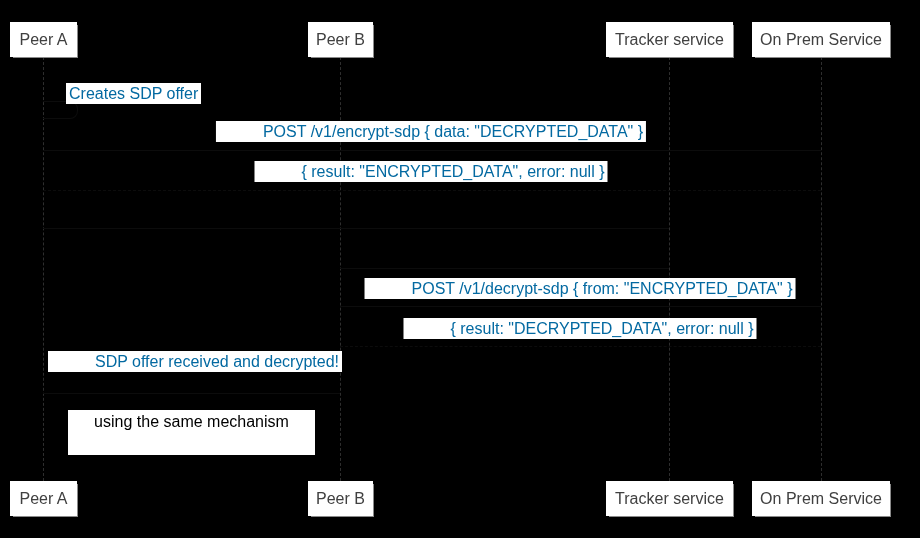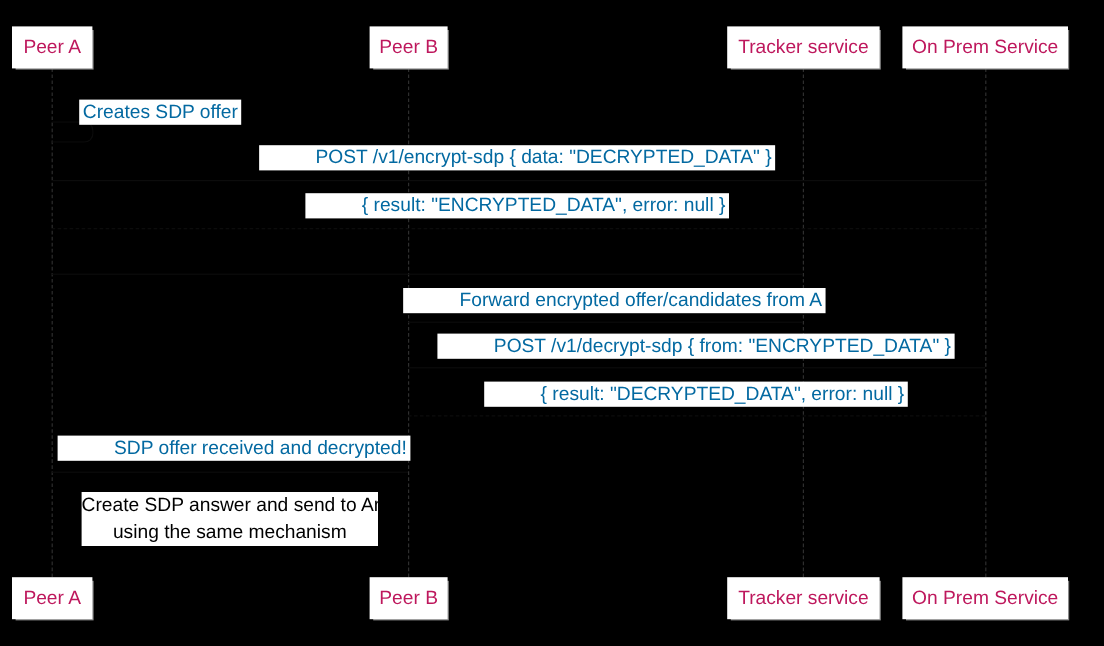--- a/index.html
+++ b/index.html
@@ -8,21 +8,21 @@
     width:920px;height:538px;
     background:#000000;
     overflow:hidden;
     font-family:"Liberation Sans", sans-serif;
   }
   
   .actor{
     position:absolute;
     height:35px;
     background:#ffffff;
-    color:#be185d;
+    color:#404040;
     font-size:16px;
     line-height:35px;
     text-align:center;
     box-shadow:2px 2px 0 -1px #8a8a8a;
     white-space:nowrap;
   }
   
   .lifeline{
     position:absolute;
     top:57px;
@@ -91,27 +91,25 @@
   <div class="arrow" style="left:43px;top:393px;width:297px"></div>
 
   <div class="actor" style="left:10px;top:22px;width:67px">Peer A</div>
   <div class="actor" style="left:308px;top:22px;width:65px">Peer B</div>
   <div class="actor" style="left:606px;top:22px;width:127px">Tracker service</div>
   <div class="actor" style="left:752px;top:22px;width:138px">On Prem Service</div>
 
   <div class="msg" style="left:66px;top:83px">Creates SDP offer</div>
   <div class="msg centered" style="left:431px;top:121px">POST /v1/encrypt-sdp { data: "DECRYPTED_DATA" }</div>
   <div class="msg centered" style="left:431px;top:161px">{ result: "ENCRYPTED_DATA", error: null }</div>
-  <div class="msg centered" style="left:512px;top:240px">Forward encrypted offer/candidates from A</div>
   <div class="msg centered" style="left:580px;top:278px">POST /v1/decrypt-sdp { from: "ENCRYPTED_DATA" }</div>
   <div class="msg centered" style="left:580px;top:318px">{ result: "DECRYPTED_DATA", error: null }</div>
-  <div class="msg centered" style="left:195px;top:363px">SDP offer received and decrypted!</div>
+  <div class="msg centered" style="left:195px;top:351px">SDP offer received and decrypted!</div>
 
   <div class="note">
-    <div>Create SDP answer and send to An</div>
     <div>using the same mechanism</div>
   </div>
 
   <div class="actor" style="left:10px;top:481px;width:67px">Peer A</div>
   <div class="actor" style="left:308px;top:481px;width:65px">Peer B</div>
   <div class="actor" style="left:606px;top:481px;width:127px">Tracker service</div>
   <div class="actor" style="left:752px;top:481px;width:138px">On Prem Service</div>
 
 </div>
 

